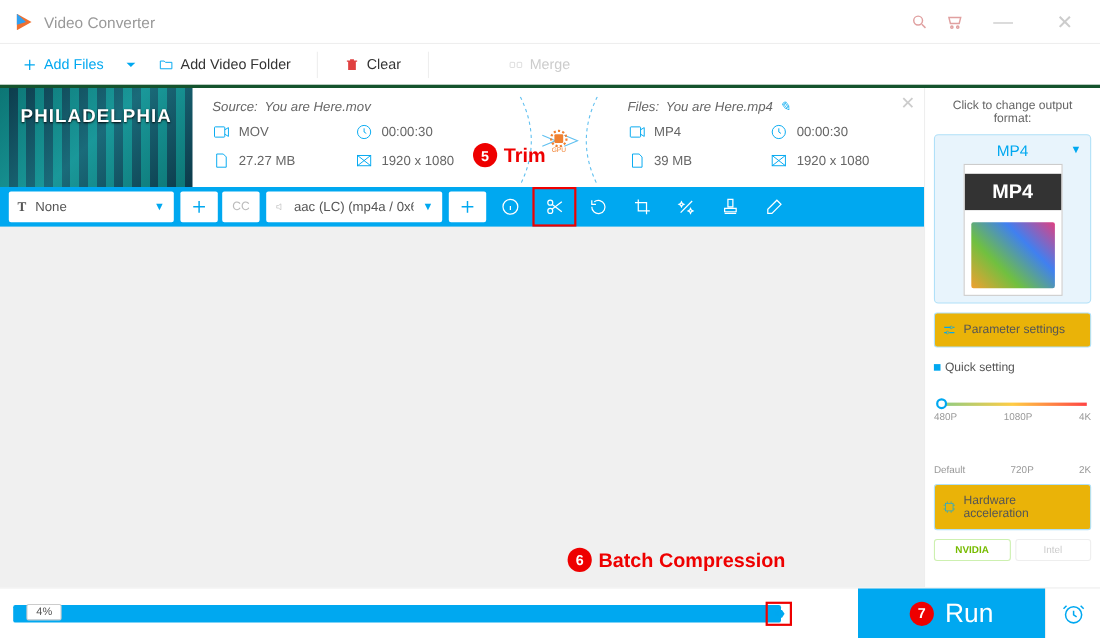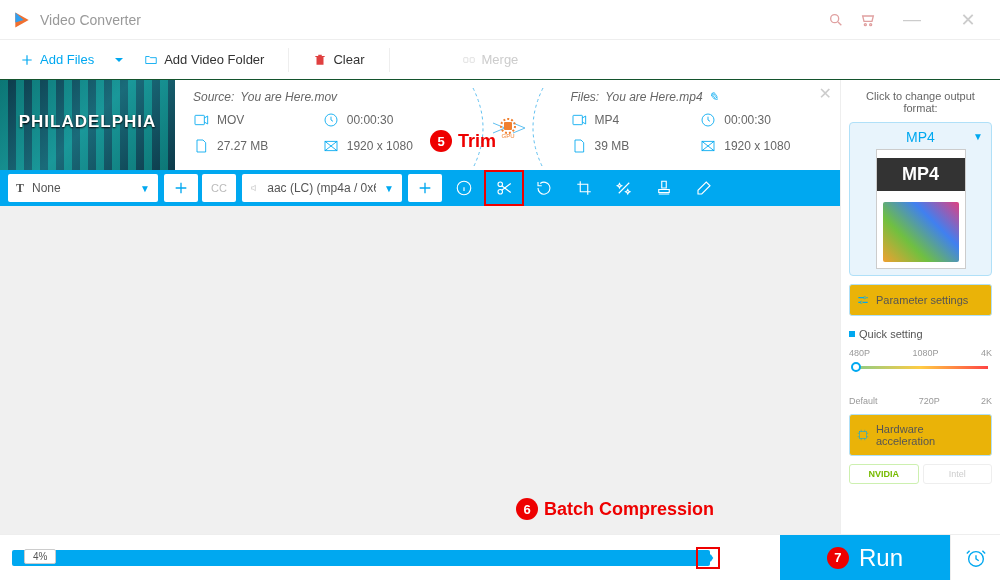--- a/index.html
+++ b/index.html
@@ -7,39 +7,39 @@
 
 
 .titlebar { height: 40px; background: #fff; display: flex; align-items: center; padding: 0 12px; border-bottom: 1px solid #eee; }
 .app-logo { width: 20px; height: 20px; margin-right: 8px; }
 .app-title { color: #999; font-size: 14px; flex: 1; }
 .titlebar-icons { display: flex; gap: 16px; align-items: center; }
 .titlebar-icons span, .titlebar-icons svg { color: #ccc; cursor: pointer; }
 .win-btn { width: 40px; text-align: center; color: #999; font-size: 18px; cursor: pointer; }
 
 
-.toolbar { height: 40px; background: #fff; display: flex; align-items: center; padding: 0 8px; gap: 8px; border-bottom: 1px solid #14532d; }
+.toolbar { height: 40px; background: #fff; display: flex; align-items: center; padding: 0 8px; gap: 8px; border-bottom: 3px solid #14532d; }
 .tb-btn { display: flex; align-items: center; gap: 6px; padding: 4px 12px; font-size: 13px; color: #333; cursor: pointer; }
 .tb-btn svg { width: 14px; height: 14px; }
 .tb-sep { width: 1px; height: 24px; background: #eee; margin: 0 4px; }
 .tb-add  { color: #00a8f0; font-weight: 500; }
 .tb-clear svg { fill: #e04040; }
 .tb-merge { color: #ccc; }
 .tb-caret { fill: #00a8f0; }
 
 
 .main { display: flex; height: calc(580px - 40px - 40px - 46px); }
 .left { flex: 1; display: flex; flex-direction: column; background: #f0f0f0; }
 .right { width: 160px; border-left: 1px solid #eee; background: #fff; padding: 10px 8px; display:flex; flex-direction:column; gap:8px; }
 
 
 .filerow { display: flex; background: #fff; }
 .thumb { width: 175px; height: 90px; background: linear-gradient(135deg,#0c3a4a 0%, #1a6b7a 50%, #0c3a4a 100%); position: relative; overflow:hidden; }
 .thumb::before { content:""; position:absolute; inset:0; background: repeating-linear-gradient(90deg, rgba(0,255,200,.3) 0 8px, transparent 8px 16px); mix-blend-mode:screen; }
-.thumb-title { position:absolute; left:0; right:0; top:32px; text-align:center; color:#fff; font-weight:900; font-size:17px; letter-spacing:1px; text-shadow:0 1px 2px #000; }
+.thumb-title { position:absolute; left:0; right:0; top:16px; text-align:center; color:#fff; font-weight:900; font-size:17px; letter-spacing:1px; text-shadow:0 1px 2px #000; }
 
 .meta { flex: 1; display: flex; position: relative; padding-top: 6px; }
 .meta-col { flex: 1; padding: 4px 10px 6px 18px; }
 .meta-hdr { font-size: 12px; color: #666; margin-bottom: 8px; display:flex; gap:6px;font-style:italic; }
 .meta-grid { display: grid; grid-template-columns: 1fr 1fr; row-gap: 10px; }
 .meta-item { display: flex; align-items: center; gap: 8px; font-size: 12px; color: #666; }
 .meta-item svg { width:16px; height:16px; stroke:#00a8f0; fill:none; stroke-width:1.3; }
 .divider { width: 90px; display:flex; align-items:center; justify-content:center; position:relative; }
 .divider svg.curve { position:absolute; width: 90px; height: 80px; }
 .gpu-badge { width:24px;height:24px; position:relative; z-index:1; }
@@ -71,21 +71,21 @@
 .rp-format-thumb { width:90px; height:120px; background:#fff; border:1px solid #ccc; position:relative; overflow:hidden; }
 .rp-format-thumb::before{content:"MP4"; position:absolute; top:8px; left:0; right:0; text-align:center; background:#333; color:#fff; font-weight:900; font-size:18px; padding:6px 0;}
 .rp-format-thumb::after{content:""; position:absolute; left:6px; right:6px; bottom:6px; height:60px; background: linear-gradient(45deg,#f0a030,#70c040,#4080f0,#e04080); border-radius:2px;}
 .rp-btn { width:100%; background:#eab308; border:1px solid #b0e0f8; padding:8px 6px; font-size:11px; color:#555; display:flex; align-items:center; gap:6px; cursor:pointer; border-radius:3px; }
 .rp-btn svg { width:14px; height:14px; stroke:#00a8f0; fill:none; }
 .rp-quick-lbl { font-size:11px; color:#555; display:flex; align-items:center; gap:4px; margin-top:4px;}
 .rp-quick-lbl::before{content:""; width:6px;height:6px;background:#00a8f0;display:inline-block;}
 .rp-slider { position:relative; height:40px; }
 .rp-slider .track { position:absolute; top:18px; left:4px; right:4px; height:3px; background:linear-gradient(90deg,#8c8 0%, #fc4 50%, #f44 100%); }
 .rp-slider .handle { position:absolute; top:14px; left:2px; width:10px; height:10px; border-radius:50%; background:#fff; border:2px solid #00a8f0; }
-.rp-ticks { display:flex; justify-content:space-between; font-size:9px; color:#999; }
+.rp-ticks { display:flex; justify-content:space-between; font-size:9px; color:#999;margin-top:26px; }
 .rp-ticks.top { margin-bottom:-4px; }
 .rp-gpu { display:flex; gap:4px; }
 .rp-gpu span { flex:1; border:1px solid #eee; padding:4px 2px; font-size:9px; text-align:center; border-radius:3px; }
 .rp-gpu .nvidia { color:#7b0; font-weight:700; border-color:#cdf0b0;}
 .rp-gpu .intel { color:#ccc; }
 
 
 .bottombar { height:46px; background:#fff; display:flex; align-items:center; border-top:1px solid #eee; position:relative; }
 .progress-wrap { flex:1; padding: 0 70px 0 12px; position:relative; }
 .progress-track { height:16px; background:#00a8f0; border-radius:2px; position:relative; }

